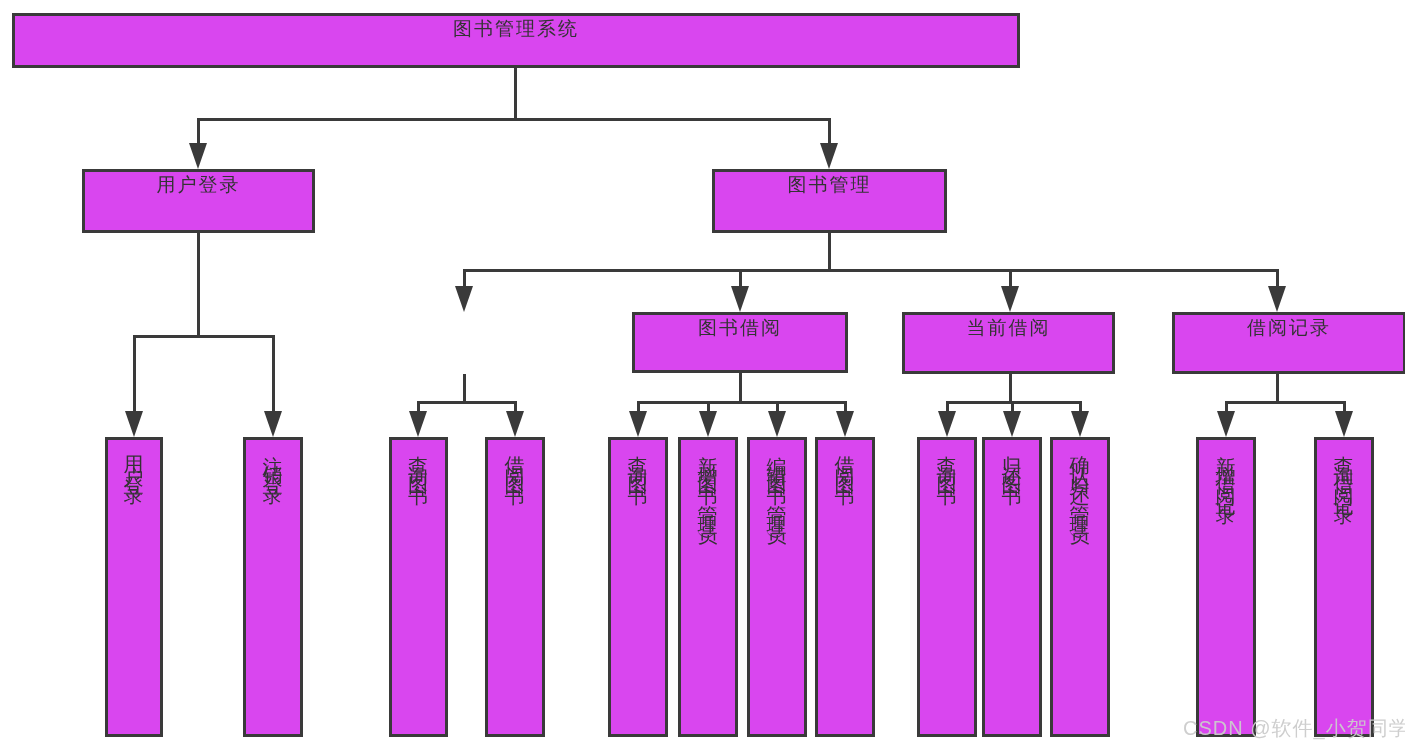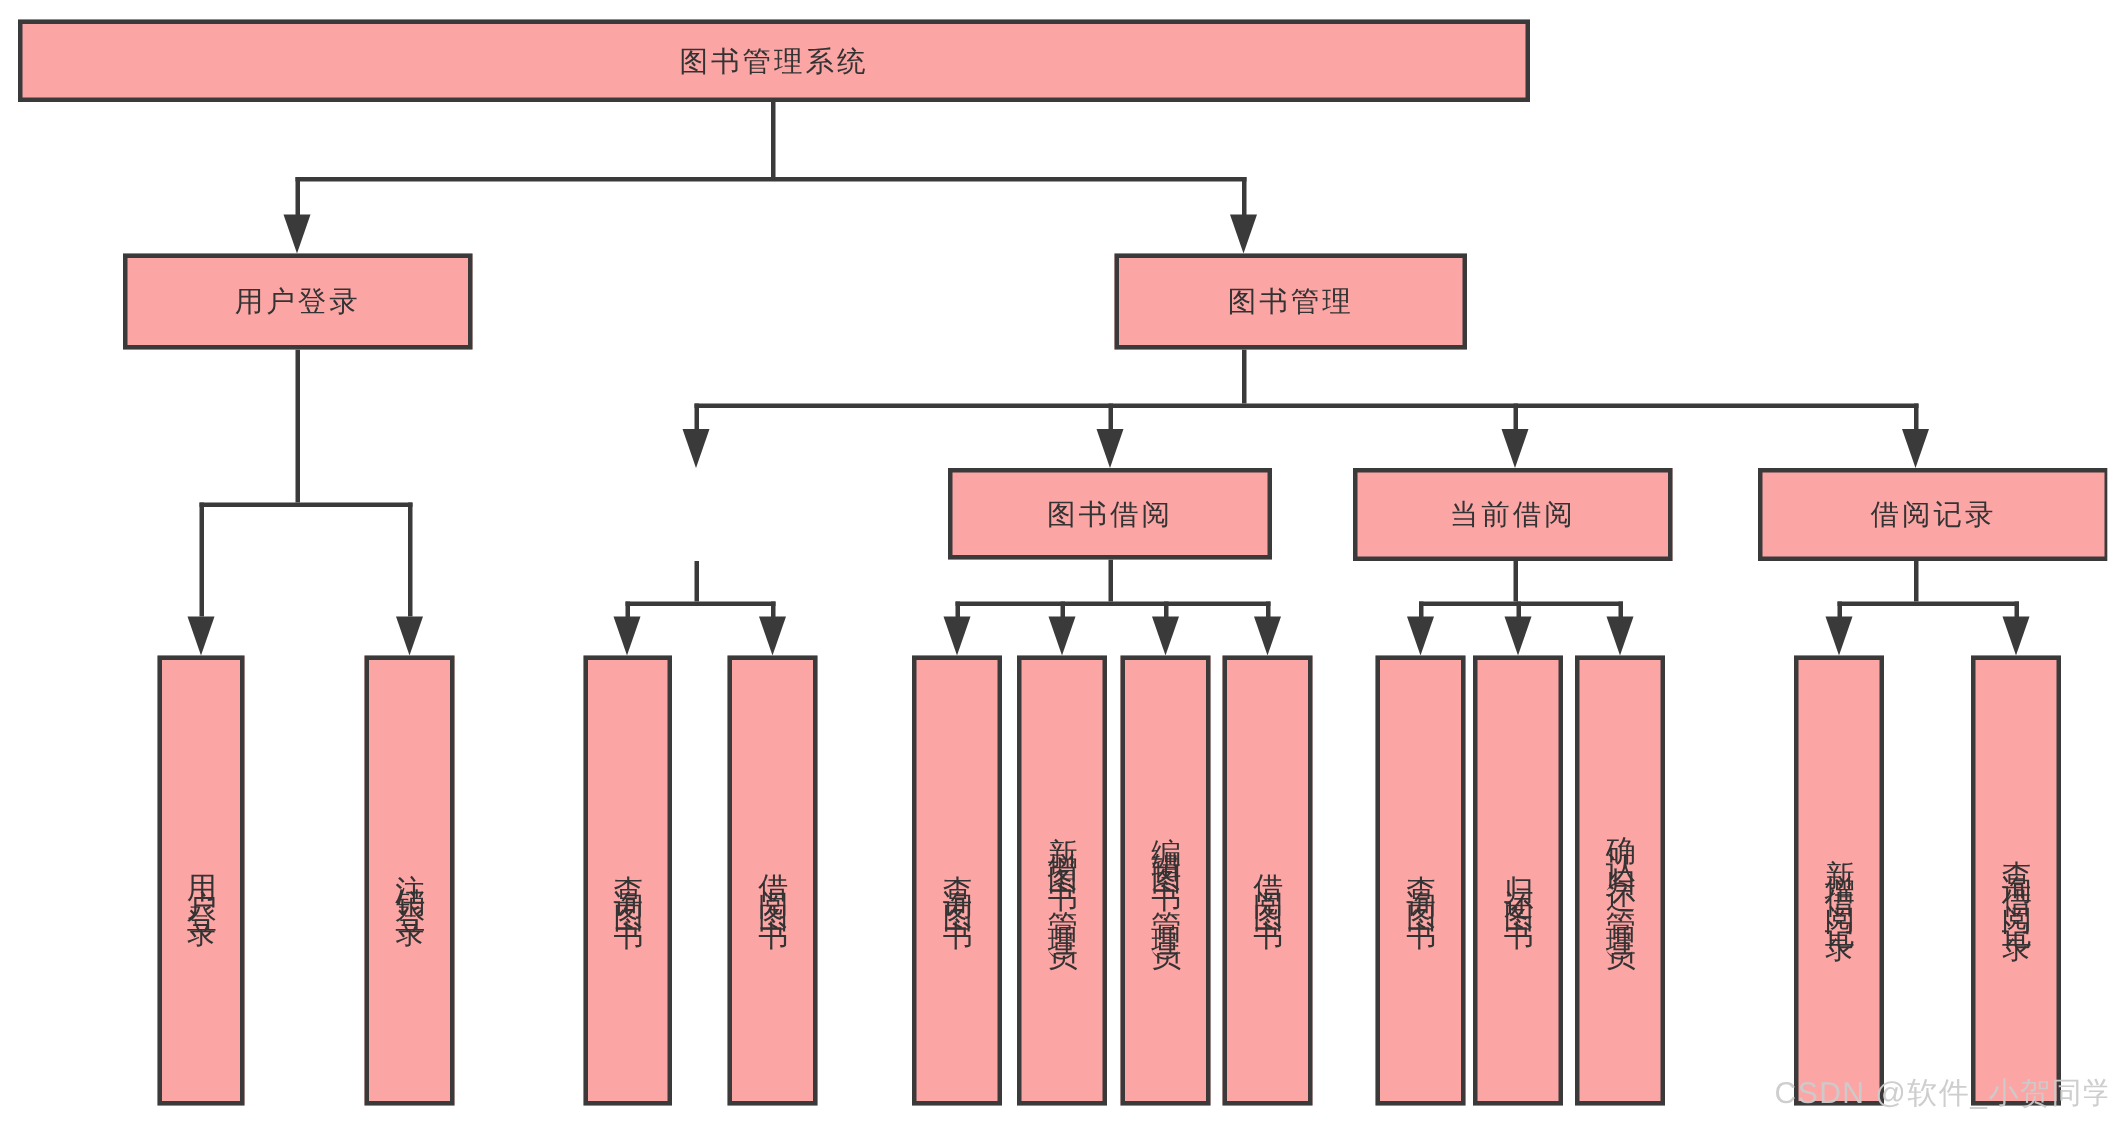--- a/index.html
+++ b/index.html
@@ -13,24 +13,23 @@
     width: 1405px;
     height: 747px;
     background: #ffffff;
     overflow: hidden;
   }
   
   .node {
     position: absolute;
     box-sizing: border-box;
     border: 3px solid #3a3a3a;
-    background: #fca5a5;
+    background: #d946ef;
     color: #333333;
     display: flex;
-    align-items: center;
     justify-content: center;
     font-size: 19px;
     letter-spacing: 2px;
     z-index: 2;
   }
   .leaf { z-index: 2; }
   .vtext {
     writing-mode: vertical-rl;
     line-height: 1;
     font-size: 20px;
@@ -83,21 +82,21 @@
   <div class="vline" style="left:514px; top:68px; height:50px;"></div>
   <div class="hline" style="left:197px; top:118px; width:634px;"></div>
   <div class="vline" style="left:197px; top:118px; height:30px;"></div>
   <div class="arrow" style="left:189px; top:143px;"></div>
   <div class="vline" style="left:828px; top:118px; height:30px;"></div>
   <div class="arrow" style="left:820px; top:143px;"></div>
 
   <div class="node" style="left:82px; top:169px; width:233px; height:64px;">
     <span>用户登录</span>
   </div>
-  <div class="node" style="left:743px; top:169px; width:235px; height:64px;">
+  <div class="node" style="left:712px; top:169px; width:235px; height:64px;">
     <span>图书管理</span>
   </div>
 
   <div class="vline" style="left:197px; top:233px; height:102px;"></div>
   <div class="hline" style="left:133px; top:335px; width:142px;"></div>
   <div class="vline" style="left:133px; top:335px; height:76px;"></div>
   <div class="arrow" style="left:125px; top:411px;"></div>
   <div class="vline" style="left:272px; top:335px; height:76px;"></div>
   <div class="arrow" style="left:264px; top:411px;"></div>
 

